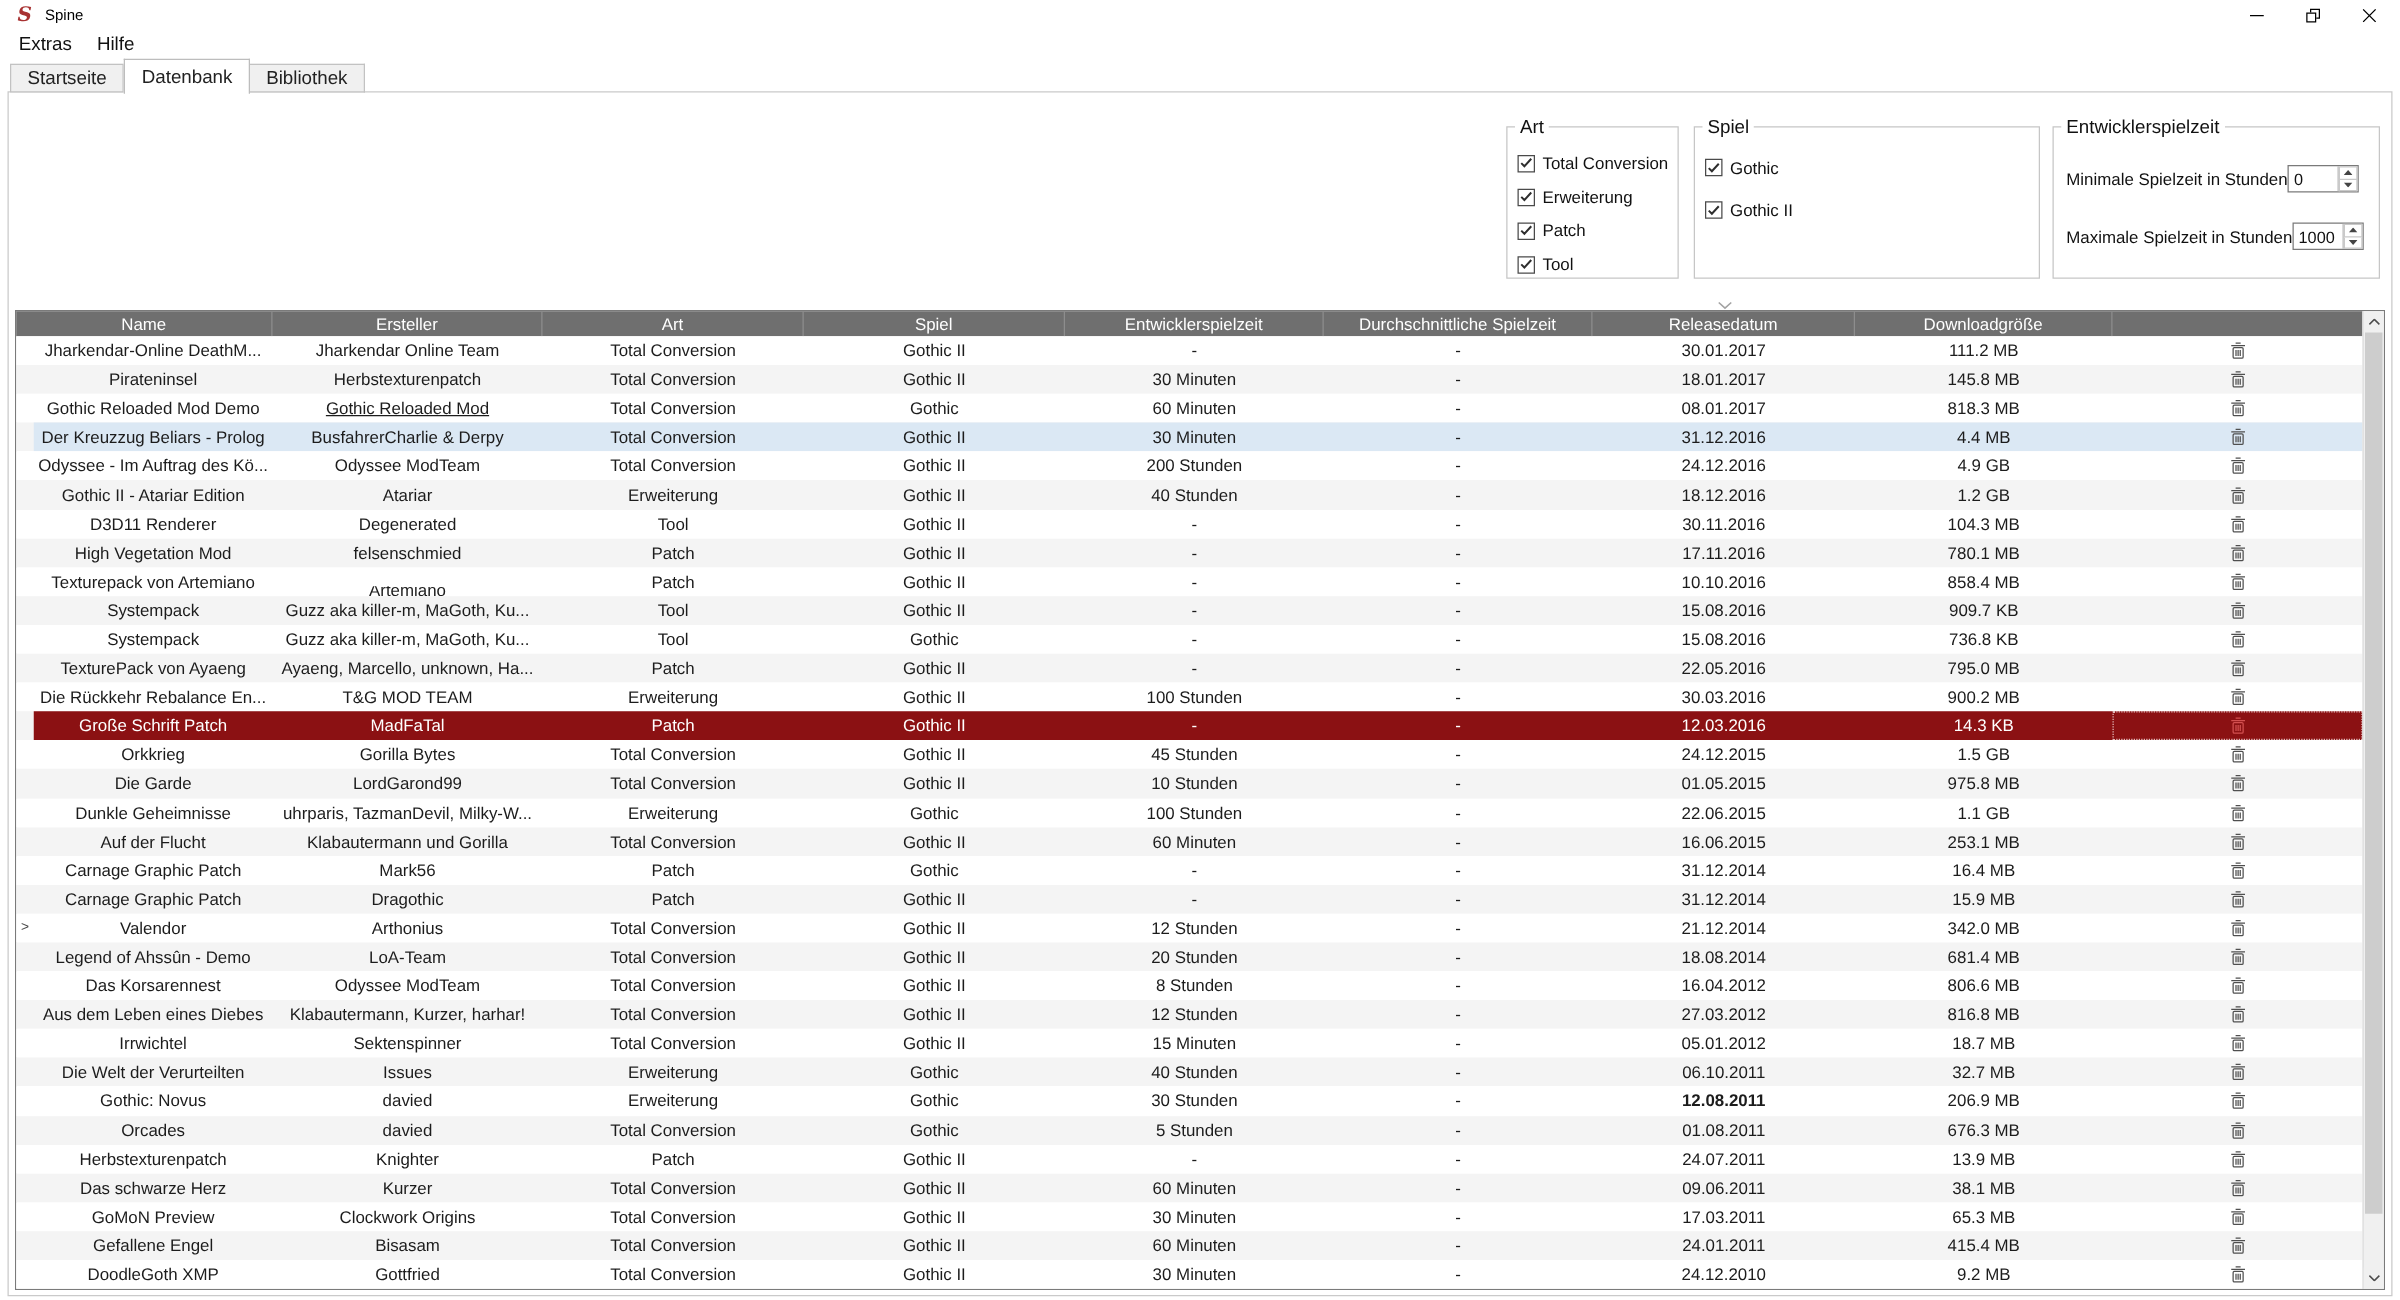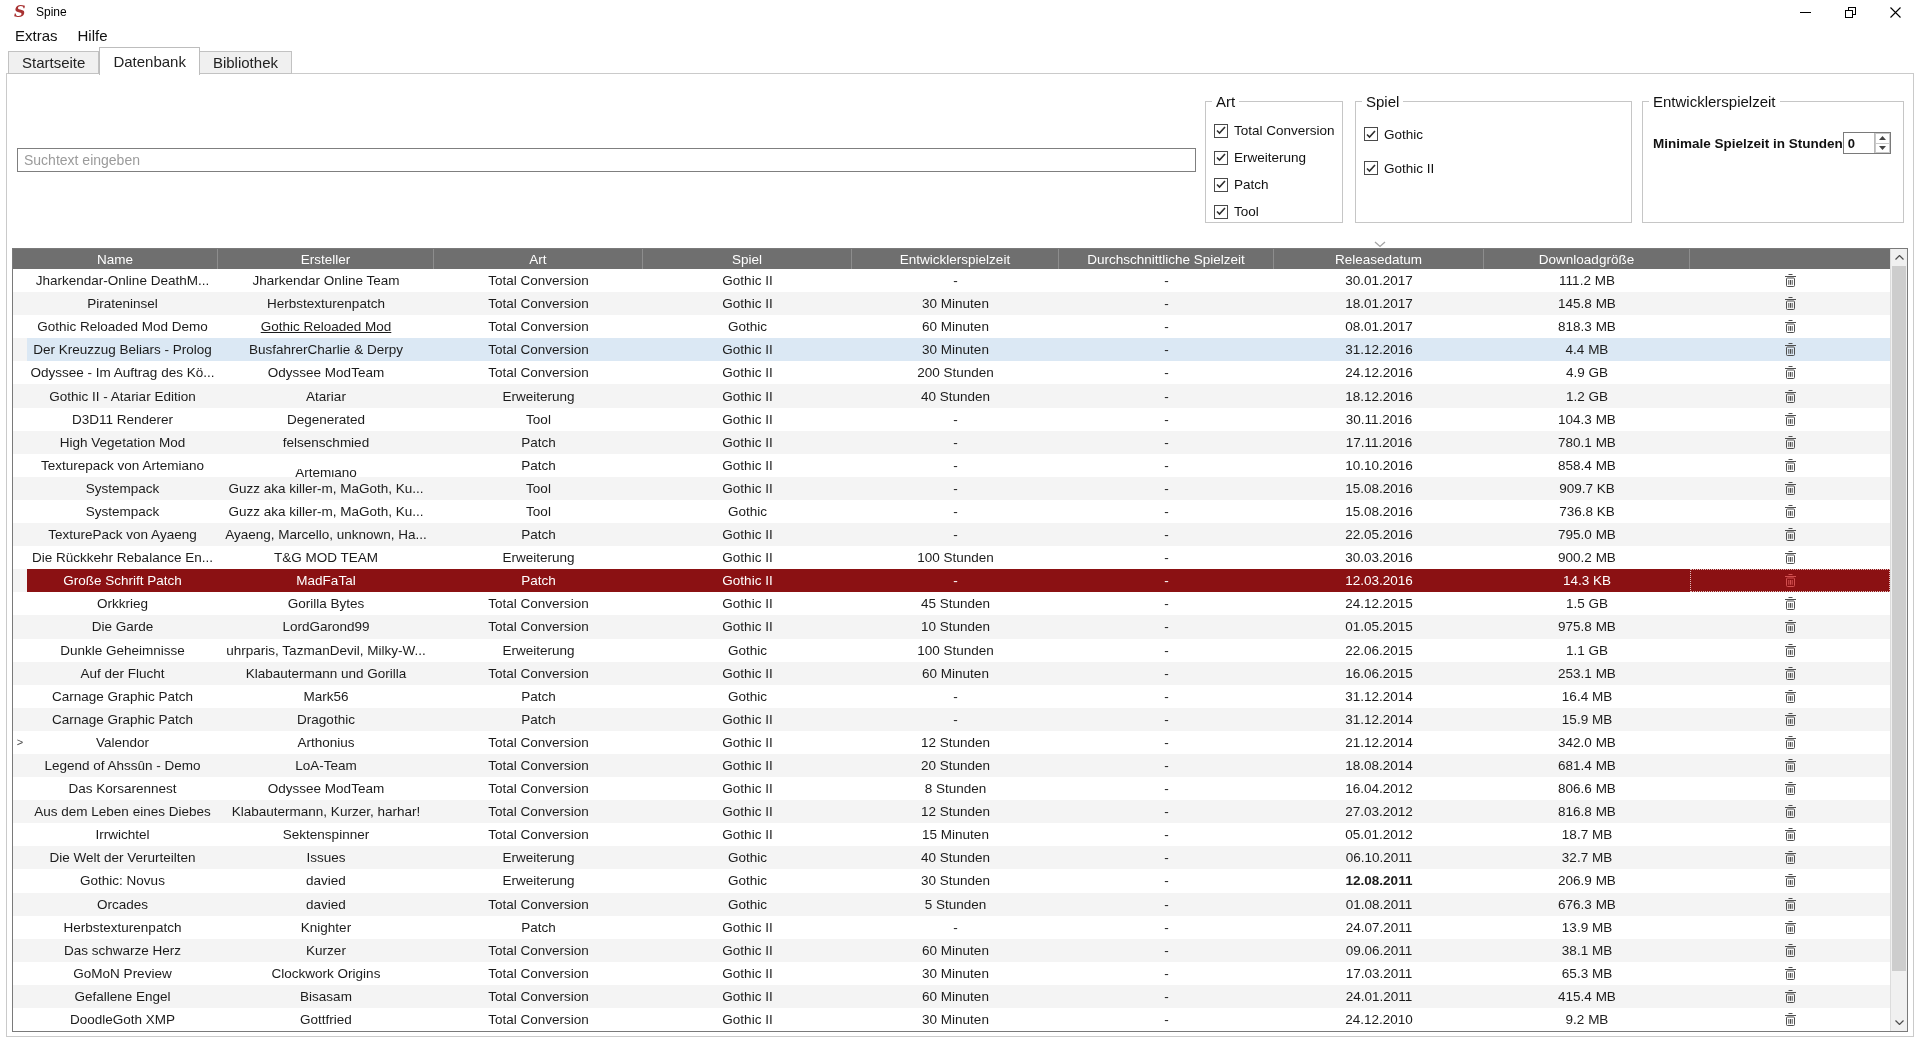--- a/index.html
+++ b/index.html
@@ -42,21 +42,21 @@
   .gb-spiel { left:1355px; top:101px; width:277px; height:122px; }
   .gb-entw  { left:1642px; top:101px; width:262px; height:122px; }
   .gtitle { position:absolute; top:-9px; left:6px; background:#fff; padding:0 4px; font-size:15px; color:#111; }
   .gb-art .grows, .gb-spiel .grows { padding:15px 0 0 8px; display:flex; flex-direction:column; }
   .gb-art .check-row { height:27px; } .gb-spiel .check-row { height:34px; }
   .check-row { display:flex; align-items:center; gap:6px; cursor:default; }
   .checkbox { width:14px; height:14px; border:1px solid #4a4a4a; background:#fff; display:flex; align-items:center; justify-content:center; flex:0 0 14px; }
   .checkbox svg { display:block; }
   .check-label { font-size:13.5px; color:#111; white-space:nowrap; }
   .gb-entw .grows { padding:18px 12px 0 10px; display:flex; flex-direction:column; }
-  .spin-row { height:46px; display:flex; align-items:center; justify-content:center;font-weight:bold; }
+  .spin-row { height:46px; display:flex; align-items:center; justify-content:flex-start; }
   .spin-label { font-size:13.5px; color:#111; white-space:nowrap; }
   .spinbox { width:57px; height:22px; border:1px solid #7a7a7a; background:#fff; display:flex; }
   .spin-value { flex:1; font-size:13px; color:#111; display:flex; align-items:center; padding-left:4px; }
   .spin-btns { width:16px; display:flex; flex-direction:column; border-left:1px solid #b9b9b9; }
   .spin-btn { flex:1; display:flex; align-items:center; justify-content:center; border:1px solid #c9c9c9; }
   .spin-btn + .spin-btn { border-top:none; }
 
   
   .table { position:absolute; left:12px; top:248px; width:1896px; height:784px; border:1px solid #7a7a7a; background:#fff; z-index:2; }
   .sort-indicator { position:absolute; left:1361px; top:-8px; width:12px; height:7px; }
@@ -114,21 +114,20 @@
       <div class="menu-item">Extras</div>
       <div class="menu-item">Hilfe</div>
     </div>
   <div class="tabbar">
       <div class="tab">Startseite</div>
       <div class="tab active">Datenbank</div>
       <div class="tab">Bibliothek</div>
     </div>
   <div class="pane"></div>
 
-  <input class="search" type="text" placeholder="Suchtext eingeben" style="">
 
   <div class="groupbox gb-art">
     <span class="gtitle">Art</span>
     <div class="grows">
         <div class="check-row">
           <span class="checkbox">
             <svg width="10" height="9" viewBox="0 0 10 9">
               <polyline points="1,4.5 3.5,7 9,1" fill="none" stroke="#2e2e2e" stroke-width="1.6"></polyline>
             </svg>
           </span>
@@ -181,20 +180,38 @@
         </div>
       </div>
   </div>
   <div class="groupbox gb-entw">
     <span class="gtitle">Entwicklerspielzeit</span>
     <div class="grows">
         <div class="spin-row">
           <span class="spin-label">Minimale Spielzeit in Stunden</span>
           <div class="spinbox">
             <div class="spin-value">0</div>
+            <div class="spin-btns">
+              <div class="spin-btn">
+                <svg width="7" height="4" viewBox="0 0 7 4">
+                  <polygon points="3.5,0 7,4 0,4" fill="#444"></polygon>
+                </svg>
+              </div>
+              <div class="spin-btn">
+                <svg width="7" height="4" viewBox="0 0 7 4">
+                  <polygon points="0,0 7,0 3.5,4" fill="#444"></polygon>
+                </svg>
+              </div>
+            </div>
+          </div>
+        </div>
+        <div class="spin-row">
+          <span class="spin-label">Maximale Spielzeit in Stunden</span>
+          <div class="spinbox">
+            <div class="spin-value">1000</div>
             <div class="spin-btns">
               <div class="spin-btn">
                 <svg width="7" height="4" viewBox="0 0 7 4">
                   <polygon points="3.5,0 7,4 0,4" fill="#444"></polygon>
                 </svg>
               </div>
               <div class="spin-btn">
                 <svg width="7" height="4" viewBox="0 0 7 4">
                   <polygon points="0,0 7,0 3.5,4" fill="#444"></polygon>
                 </svg>

